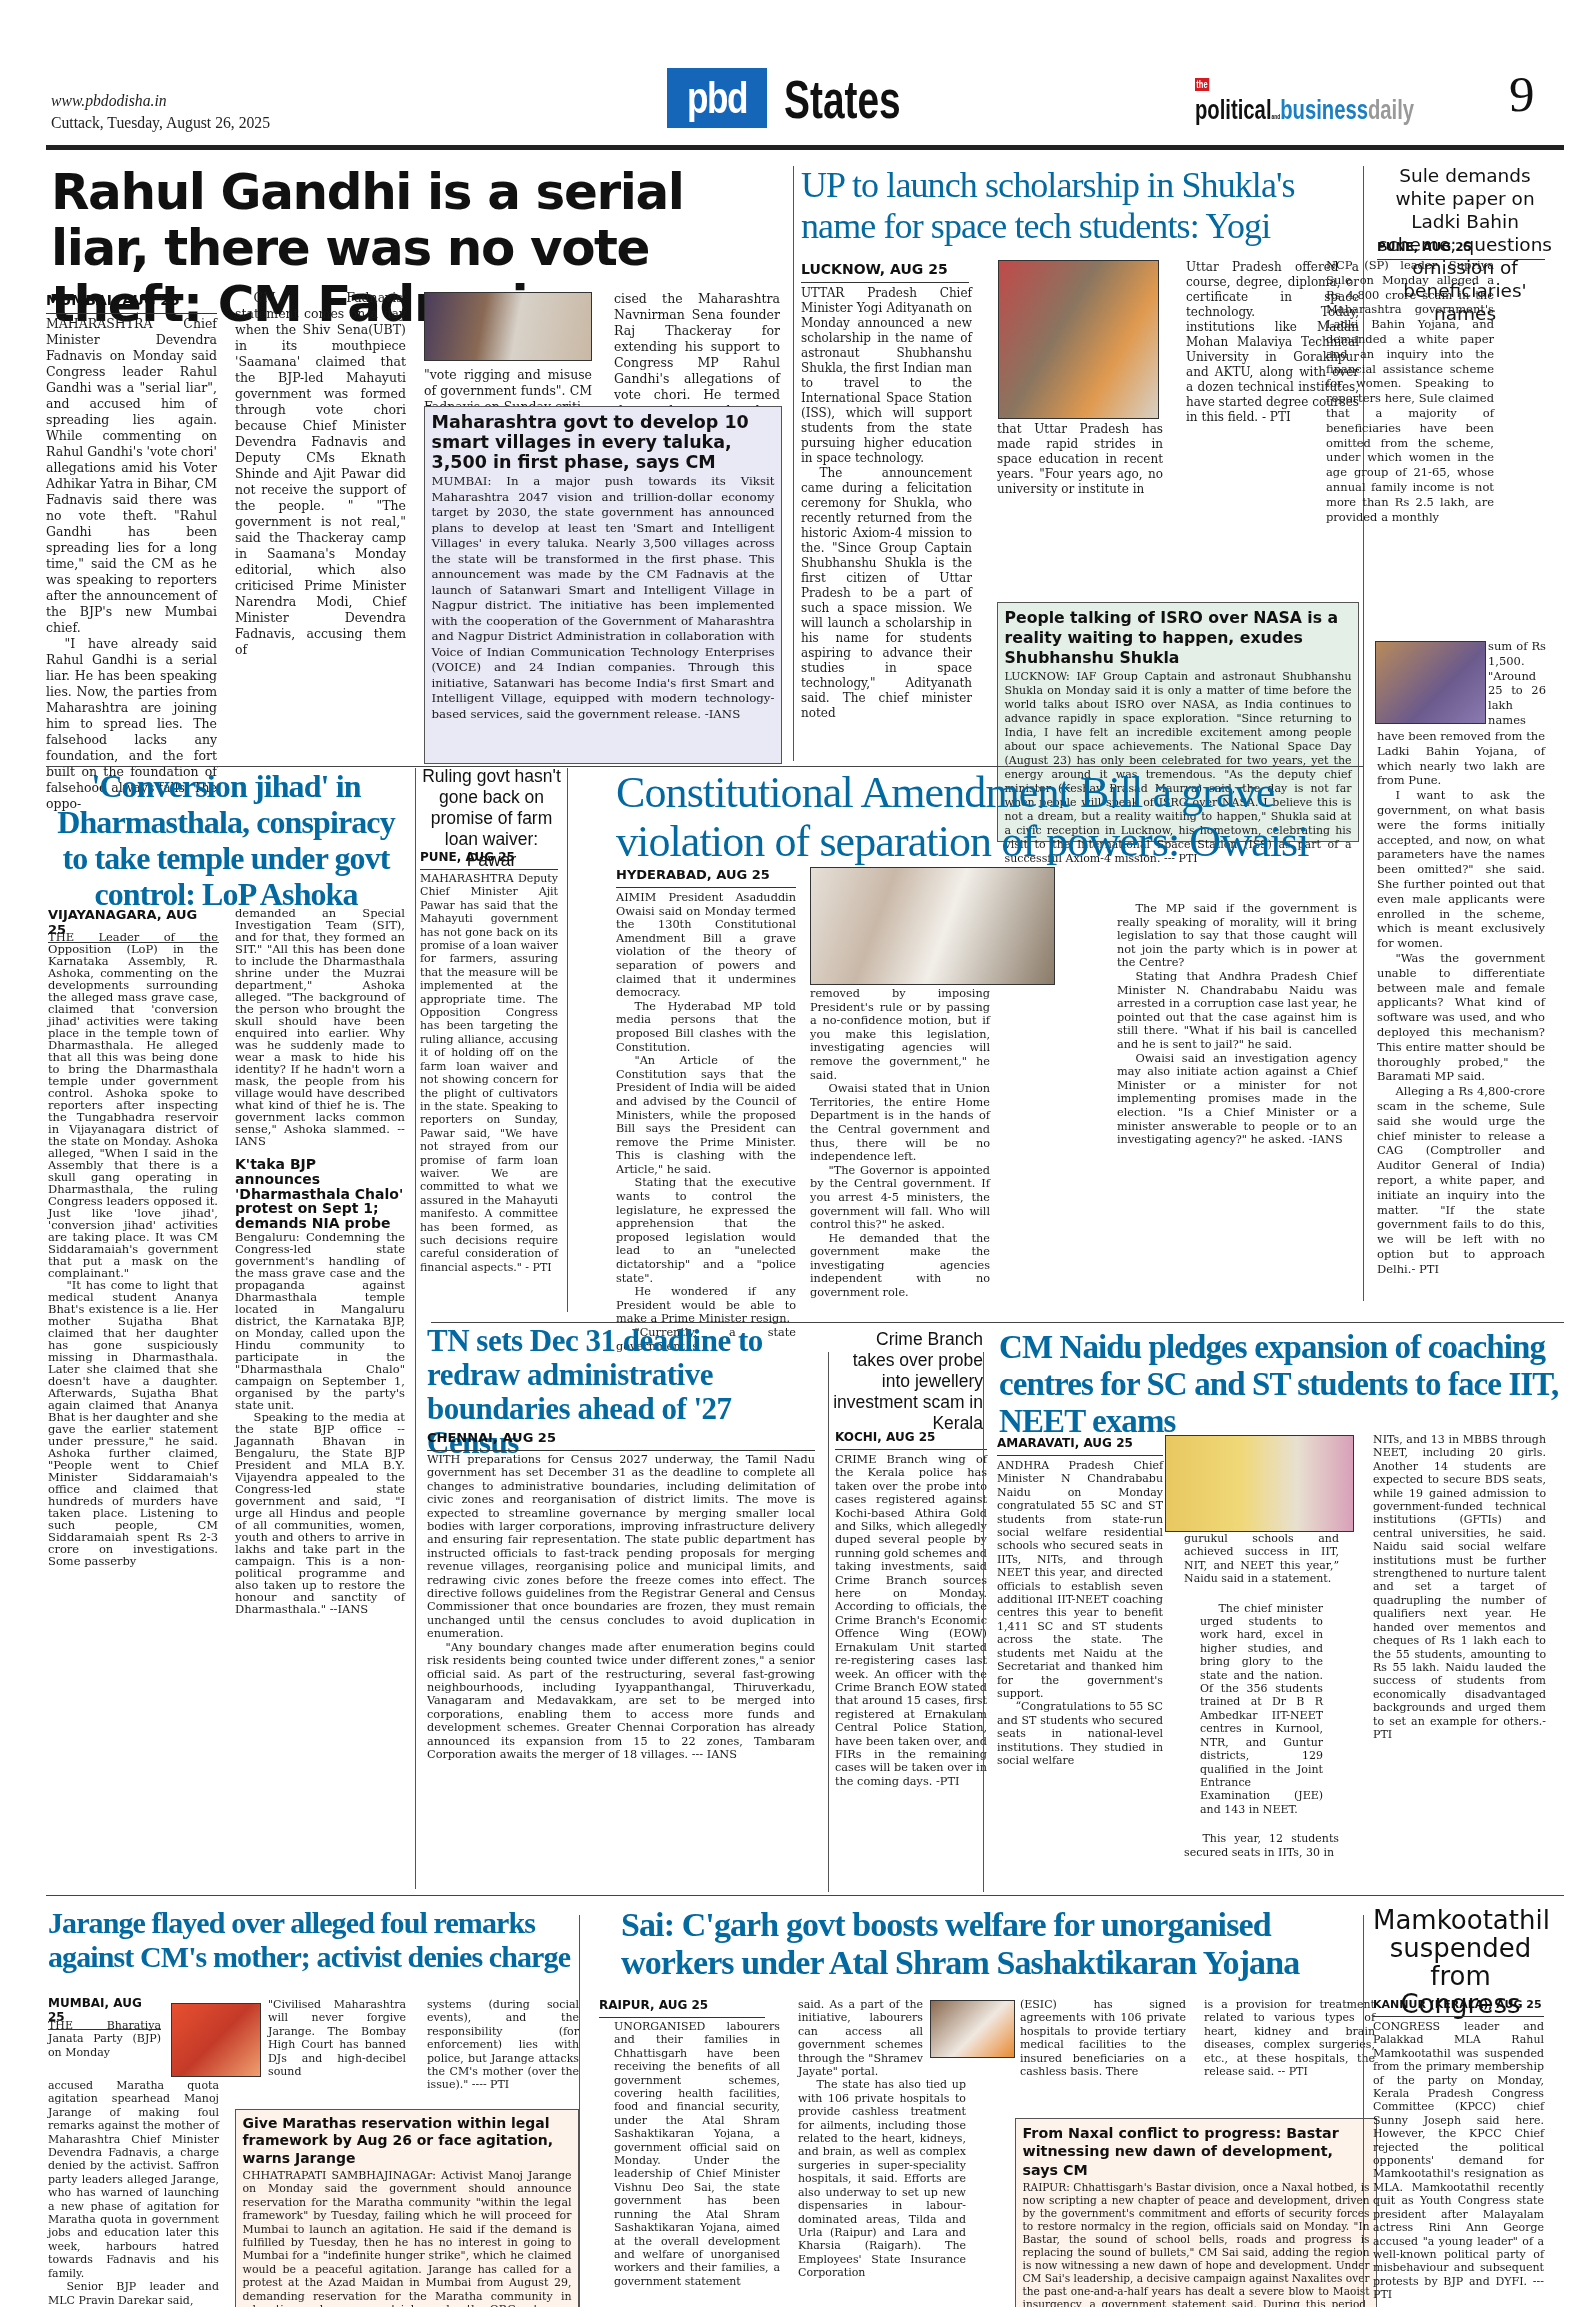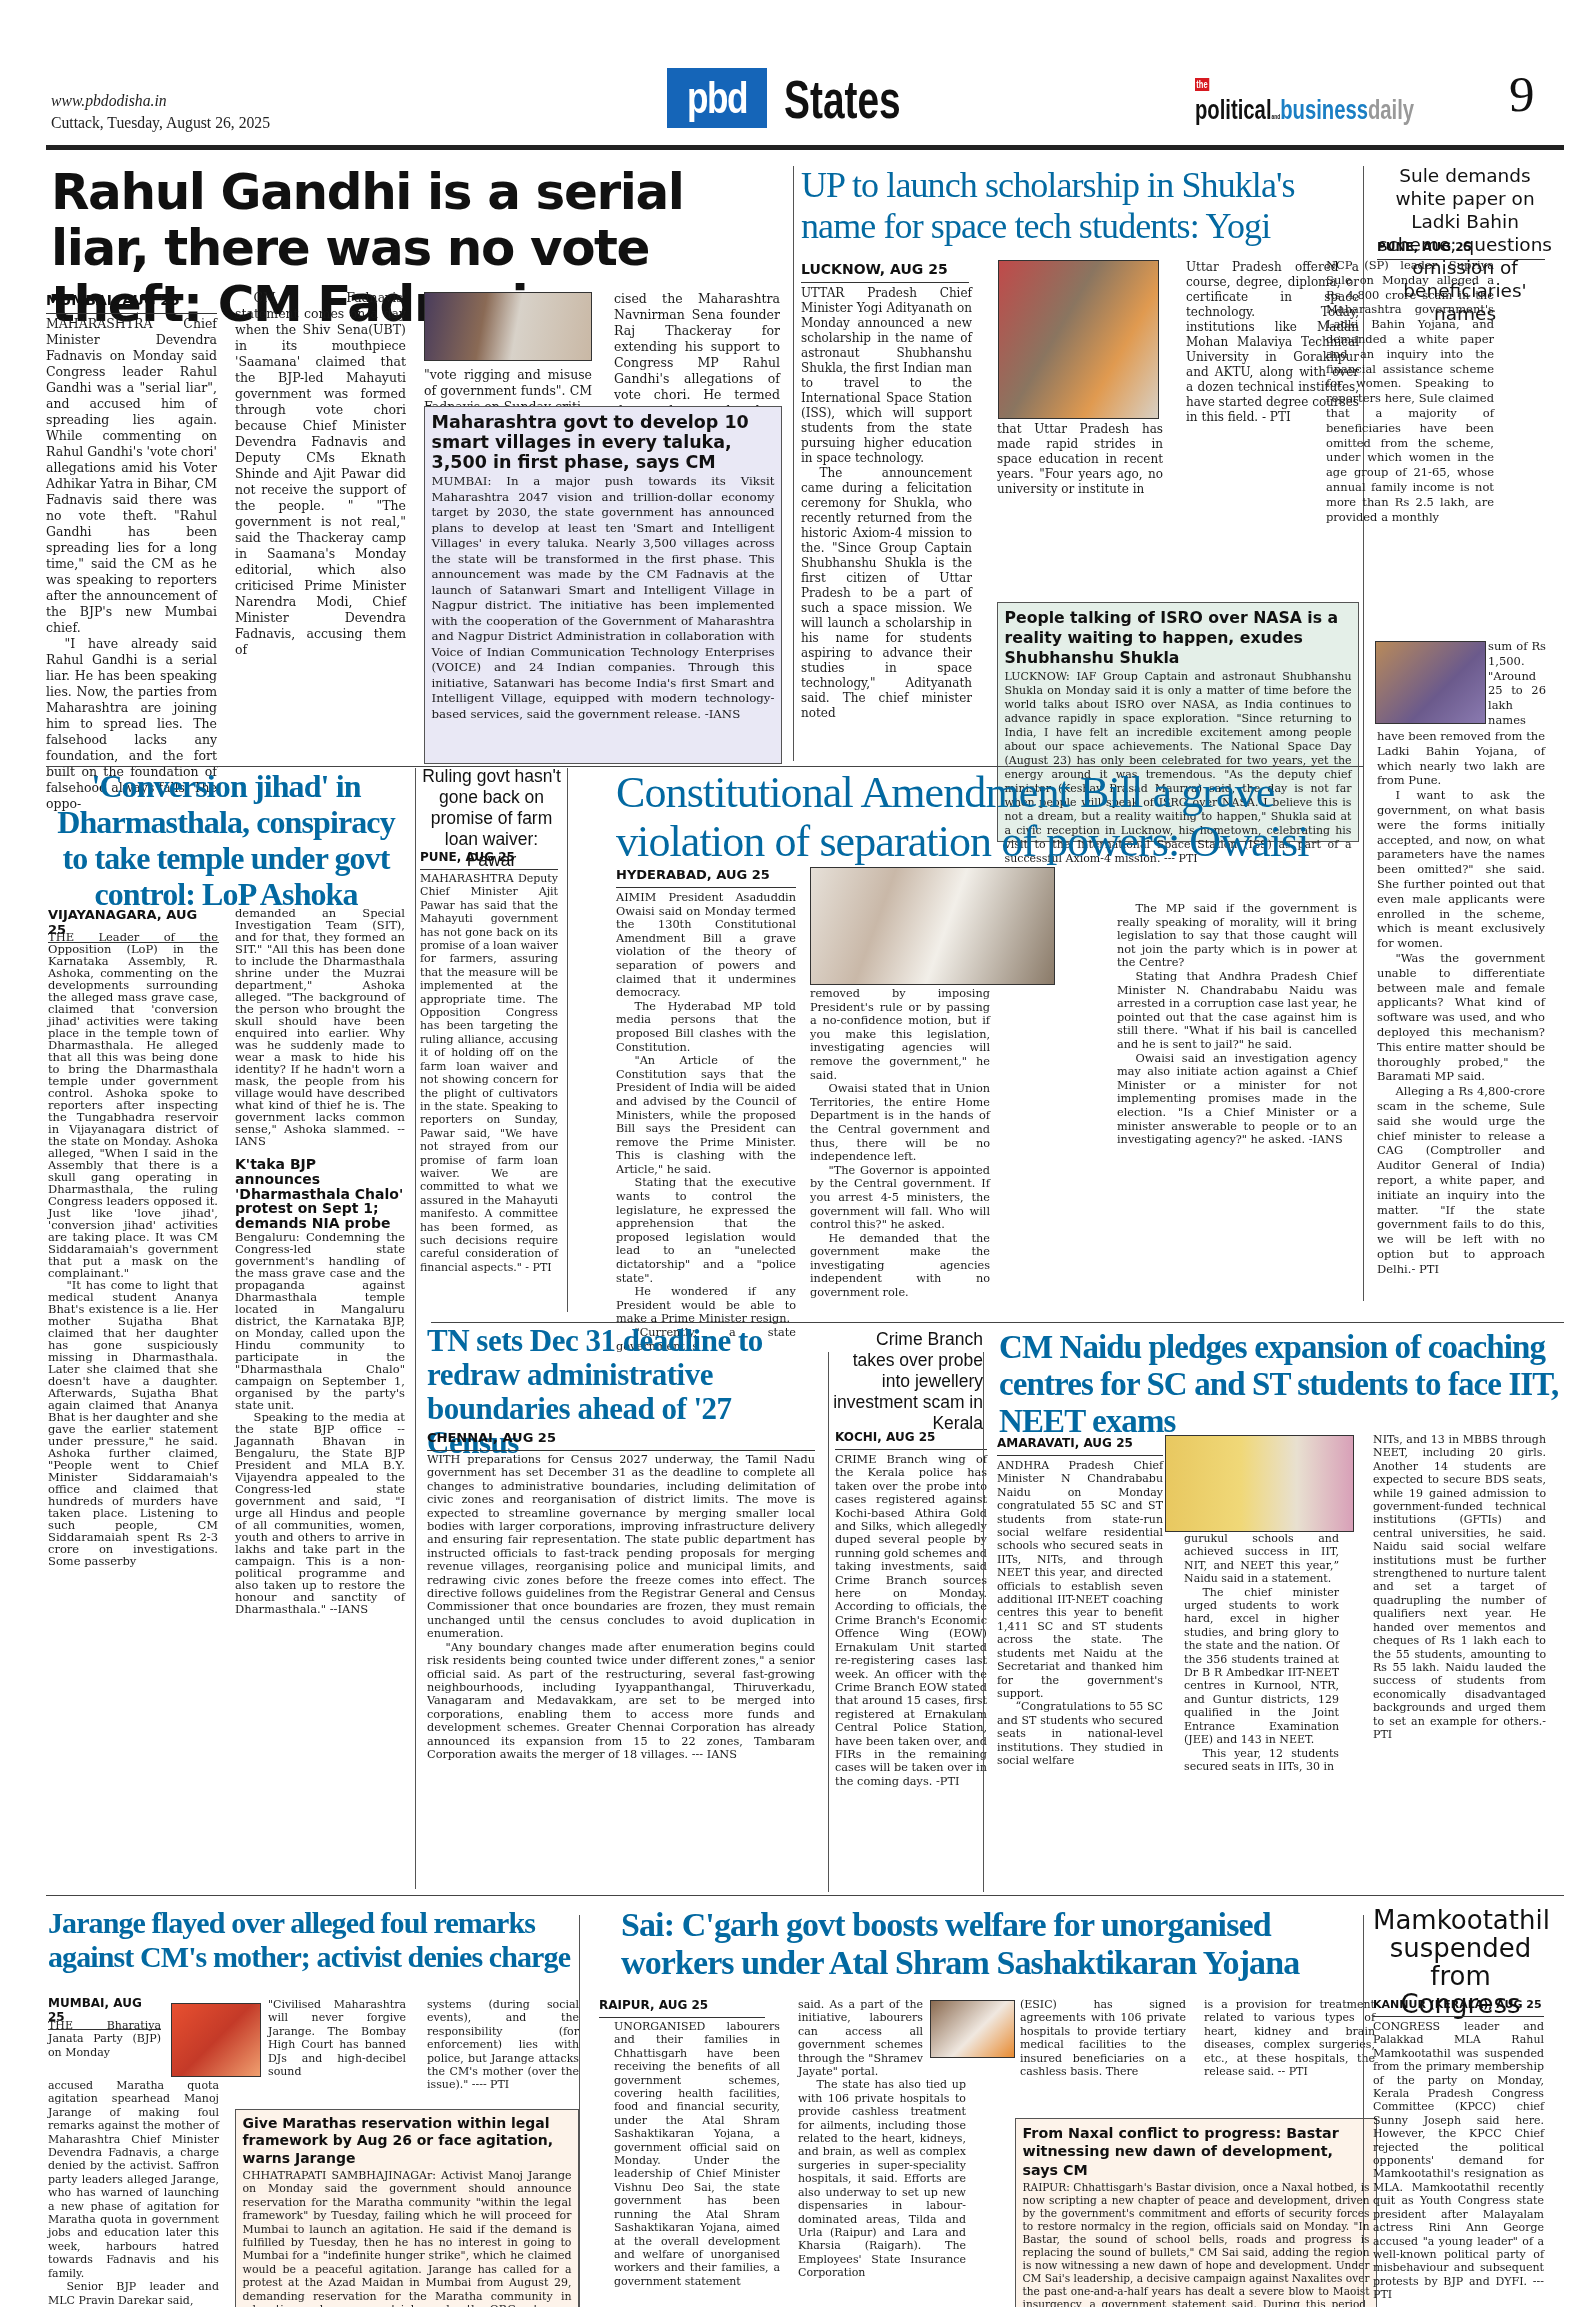--- a/index.html
+++ b/index.html
@@ -161,21 +161,21 @@
 
 <div class="abs hl-serif" style="left:999px;top:1329px;width:568px;font-size:33px;line-height:37px;font-weight:bold;letter-spacing:-0.9px;">CM Naidu pledges expansion of coaching centres for SC and ST students to face IIT, NEET exams</div>
 <div class="abs byline" style="left:997px;top:1436px;width:166px;font-size:12px;">AMARAVATI, AUG 25</div>
 <div class="abs body" style="left:997px;top:1459px;width:166px;font-size:11px;line-height:13.4px;">
   <p style="margin:0">ANDHRA Pradesh Chief Minister N Chandrababu Naidu on Monday congratulated 55 SC and ST students from state-run social welfare residential schools who secured seats in IITs, NITs, and through NEET this year, and directed officials to establish seven additional IIT-NEET coaching centres this year to benefit 1,411 SC and ST students across the state. The students met Naidu at the Secretariat and thanked him for the government's support.</p>
   <p style="margin:0" class="p-indent">“Congratulations to 55 SC and ST students who secured seats in national-level institutions. They studied in social welfare</p>
 </div>
 <div class="abs photo" style="left:1165px;top:1435px;width:189px;height:97px;background:linear-gradient(90deg,#e8c860 0%,#f0d878 40%,#e8e0d0 70%,#d8a0b8 100%);"></div>
 <div class="abs body" style="left:1184px;top:1532px;width:155px;font-size:11px;line-height:13.4px;">
   <p style="margin:0">gurukul schools and achieved success in IIT, NIT, and NEET this year,” Naidu said in a statement.</p>
-  <p style="margin:0" class="p-indent">The chief minister urged students to work hard, excel in higher studies, and bring glory to the state and the nation. Of the 356 students trained at Dr B R Ambedkar IIT-NEET centres in Kurnool, NTR, and Guntur districts, 129 qualified in the Joint Entrance Examination (JEE) and 143 in NEET.</p>
+  <p style="margin:16px" class="p-indent">The chief minister urged students to work hard, excel in higher studies, and bring glory to the state and the nation. Of the 356 students trained at Dr B R Ambedkar IIT-NEET centres in Kurnool, NTR, and Guntur districts, 129 qualified in the Joint Entrance Examination (JEE) and 143 in NEET.</p>
   <p style="margin:0" class="p-indent">This year, 12 students secured seats in IITs, 30 in</p>
 </div>
 <div class="abs body" style="left:1373px;top:1433px;width:173px;font-size:11px;line-height:13.4px;">NITs, and 13 in MBBS through NEET, including 20 girls. Another 14 students are expected to secure BDS seats, while 19 gained admission to government-funded technical institutions (GFTIs) and central universities, he said. Naidu said social welfare institutions must be further strengthened to nurture talent and set a target of quadrupling the number of qualifiers next year. He handed over mementos and cheques of Rs 1 lakh each to the 55 students, amounting to Rs 55 lakh. Naidu lauded the success of students from economically disadvantaged backgrounds and urged them to set an example for others.- PTI</div>
 
 <div class="abs rule" style="left:46px;top:1895px;width:1518px;"></div>
 
 <div class="abs hl-serif" style="left:48px;top:1906px;width:531px;font-size:30px;line-height:34px;font-weight:bold;letter-spacing:-0.9px;">Jarange flayed over alleged foul remarks against CM's mother; activist denies charge</div>
 <div class="abs byline" style="left:48px;top:1996px;width:113px;font-size:12px;">MUMBAI, AUG 25</div>
 <div class="abs photo" style="left:171px;top:2003px;width:90px;height:74px;background:linear-gradient(135deg,#e85030 0%,#c43a28 50%,#f0a070 100%);"></div>
 <div class="abs body" style="left:48px;top:2019px;width:113px;font-size:11px;line-height:13.4px;">THE Bharatiya Janata Party (BJP) on Monday</div>

